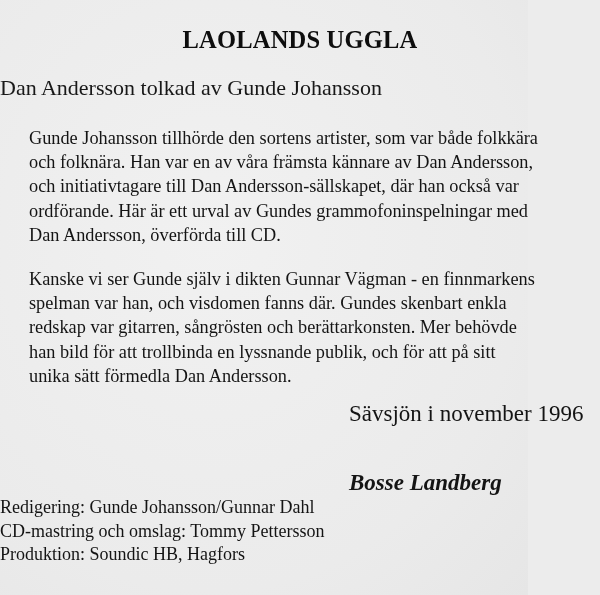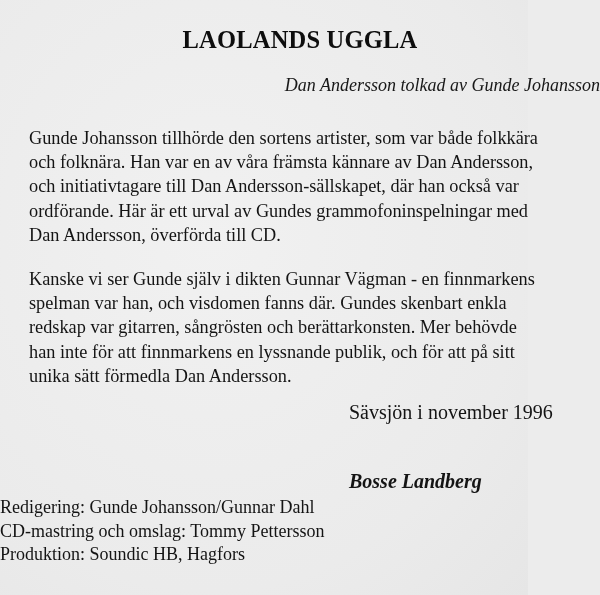--- a/index.html
+++ b/index.html
@@ -31,40 +31,39 @@
       text-align: center;
       font-size: 24.5px;
       font-weight: bold;
       letter-spacing: 0.2px;
       color: #0e0e0e;
     }
     .subtitle {
       position: absolute;
       left: 0; top: 75px;
       width: 600px;
-      text-align: right;
-      font-size: 18px;
-      font-style: italic;
+      text-align: left;
+      font-size: 22px;
       color: #181818;
     }
     .para {
       position: absolute;
       left: 23px;
       width: 560px;
       font-size: 18.3px;
       line-height: 24.2px;
       margin: 6px;
     }
     .para span { display: block; white-space: nowrap; }
     .para1 { top: 120px; }
     .para2 { top: 261px; }
     .sign {
       position: absolute;
       left: 349px;
-      font-size: 20px;
+      font-size: 23px;
       white-space: nowrap;
     }
     .sign-place { top: 401px; }
     .sign-name { top: 425px; font-weight: bold; font-style: italic; margin-top: 45px; }
     .credits {
       position: absolute;
       left: 0; top: 496px;
       width: 600px;
       font-size: 18px;
       line-height: 23.5px;
@@ -83,21 +82,21 @@
     <span>och folknära. Han var en av våra främsta kännare av Dan Andersson,</span>
     <span>och initiativtagare till Dan Andersson-sällskapet, där han också var</span>
     <span>ordförande. Här är ett urval av Gundes grammofoninspelningar med</span>
     <span>Dan Andersson, överförda till CD.</span>
   </div>
 
   <div class="para para2">
     <span>Kanske vi ser Gunde själv i dikten Gunnar Vägman - en finnmarkens</span>
     <span>spelman var han, och visdomen fanns där. Gundes skenbart enkla</span>
     <span>redskap var gitarren, sångrösten och berättarkonsten. Mer behövde</span>
-    <span>han inte för att finnmarkens en lyssnande publik, och för att på sitt</span>
+    <span>han bild för att trollbinda en lyssnande publik, och för att på sitt</span>
     <span>unika sätt förmedla Dan Andersson.</span>
   </div>
 
   <div class="sign sign-place">Sävsjön i november 1996</div>
   <div class="sign sign-name">Bosse Landberg</div>
 
   <div class="credits">
     <span>Redigering: Gunde Johansson/Gunnar Dahl</span>
     <span>CD-mastring och omslag: Tommy Pettersson</span>
     <span>Produktion: Soundic HB, Hagfors</span>

